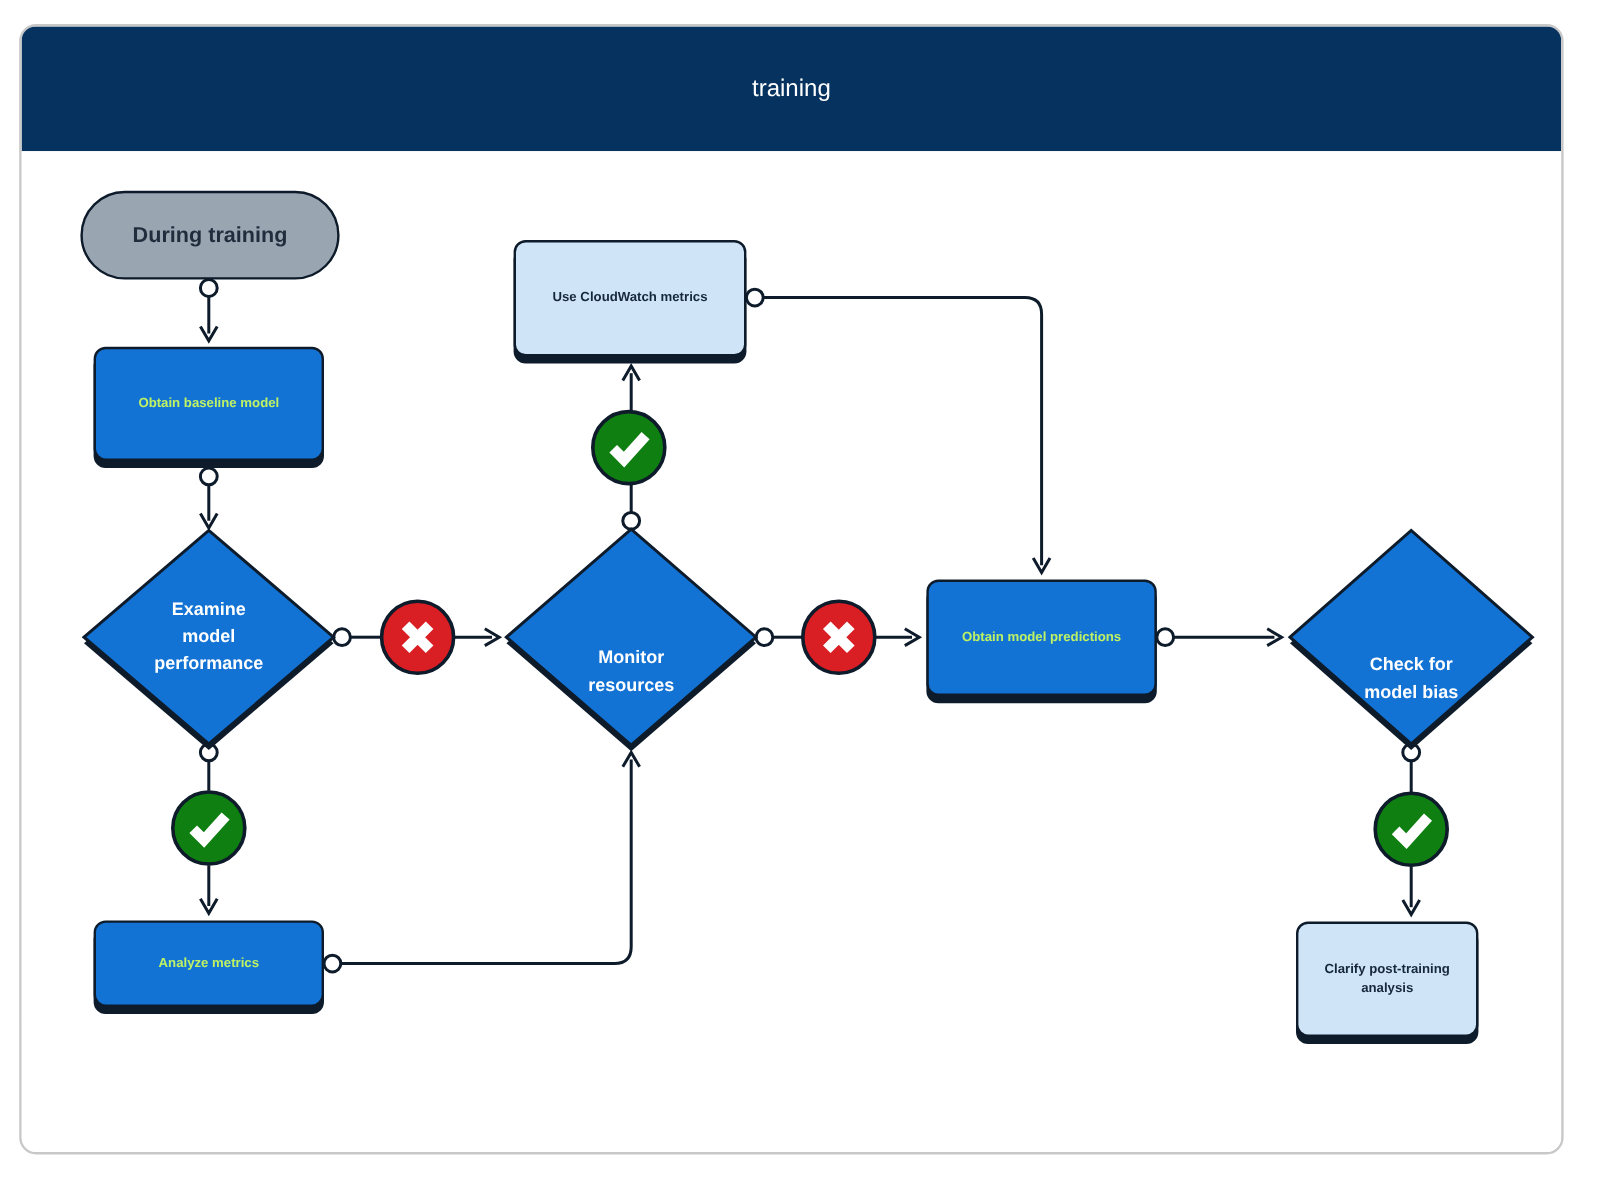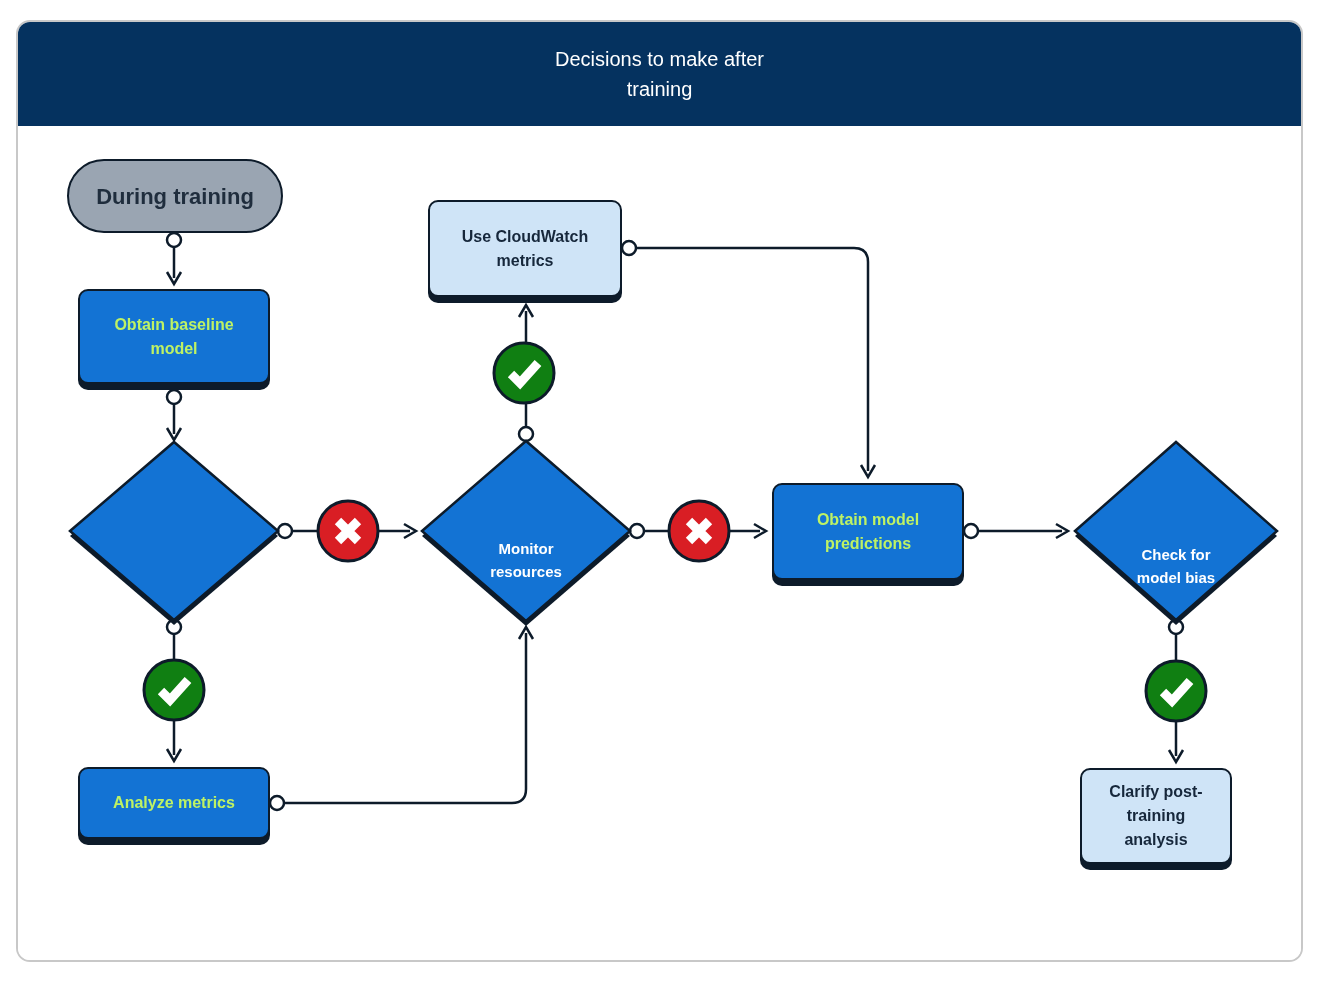--- a/index.html
+++ b/index.html
@@ -27,45 +27,44 @@
   .diamond-shadow { fill:var(--stroke,#0d1b2a); }
   .diamond-shape { fill:var(--decision-fill,#1373d4); stroke:var(--stroke,#0d1b2a); stroke-width:2.5px; }
 
   .badge-failure-circle { fill:var(--failure,#d91e24); stroke:var(--stroke,#0d1b2a); stroke-width:3px; }
   .badge-success-circle { fill:var(--success,#107f12); stroke:var(--stroke,#0d1b2a); stroke-width:3px; }
   .badge-glyph { fill:none; stroke:#ffffff; stroke-width:9px; stroke-linecap:butt; stroke-linejoin:miter; }
 
   .node {
     position:absolute; box-sizing:border-box;
     display:flex; align-items:center; justify-content:center; text-align:center;
-    font-weight:bold; font-size:16px; line-height:1.5; padding:0 18px;
+    font-weight:bold; font-size:11px; line-height:1.5; padding:0 18px;
   }
   .node-terminator {
     background:var(--terminator-fill,#9aa5b2); border:2.5px solid var(--stroke,#0d1b2a);
-    border-radius:40px; color:var(--label-on-gray,#1f2d3d); font-size:22px;
+    border-radius:40px; color:var(--label-on-gray,#1f2d3d); font-size:18px;
   }
   .node-process {
     background:var(--process-fill,#1373d4); border:2.5px solid var(--stroke,#0d1b2a);
     border-radius:10px; color:#bef264; box-shadow:0 6px 0 var(--stroke,#0d1b2a);
   }
   .node-info {
     background:var(--info-fill,#cfe4f7); border:2.5px solid var(--stroke,#0d1b2a);
     border-radius:10px; color:var(--label-on-light,#16273b); box-shadow:0 6px 0 var(--stroke,#0d1b2a);
   }
   .diamond-label {
     position:absolute; transform:translate(-50%,-50%); text-align:center;
     color:#ffffff; font-weight:bold; font-size:15px; line-height:1.5; pointer-events:none;
   }
 </style>
 </head>
 <body>
 
 <div class="card">
   <div class="card-header">
-    <div>Decisions to make after</div>
     <div>training</div>
   </div>
 
   <div class="card-body">
 
     <svg class="flow-svg" viewBox="0 0 1284 834" xmlns="http://www.w3.org/2000/svg">
 
       <g>
         <circle class="port-dot" cx="156" cy="114" r="7"></circle>
         <path class="edge" d="M156 121 V 152"></path>
@@ -184,17 +183,18 @@
     </div>
 
     <div class="node node-process" style="left:60px; top:641px; width:192px; height:72px;justify-content:center;">
       <span>Analyze metrics</span>
     </div>
 
     <div class="node node-info" style="left:1062px; top:642px; width:152px; height:96px;">
       <span>Clarify post-training analysis</span>
     </div>
 
+    <div class="diamond-label" style="left:156px; top:405px; width:100px;">Examine model performance</div>
     <div class="diamond-label" style="left:508px; top:405px; width:90px;margin-top:29px;">Monitor resources</div>
     <div class="diamond-label" style="left:1158px; top:405px; width:100px;margin-top:35px;">Check for model bias</div>
 
   </div>
 </div>
 
 </body></html>

